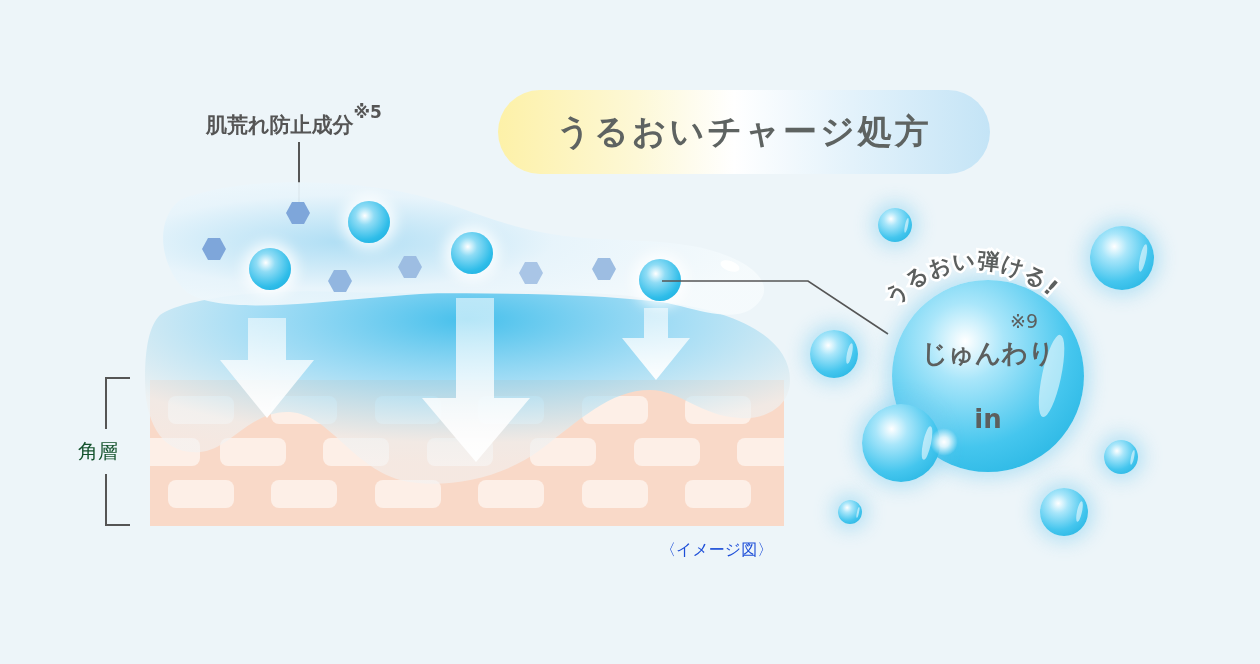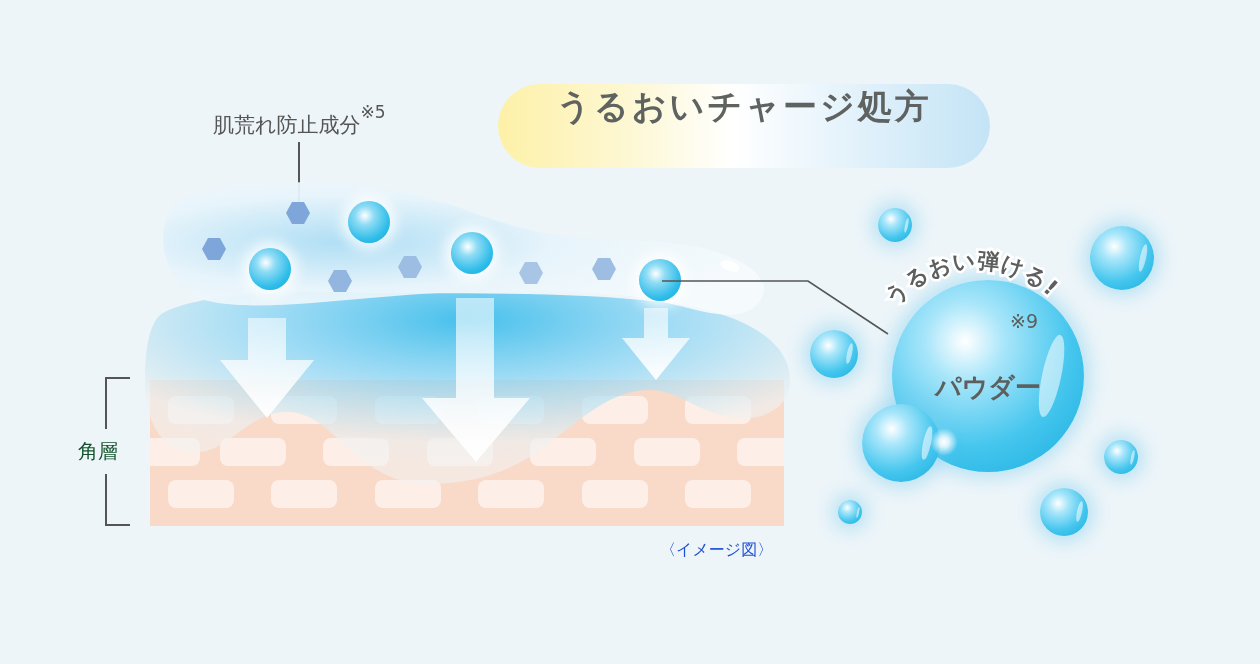--- a/index.html
+++ b/index.html
@@ -1,23 +1,23 @@
 <!DOCTYPE html>
 <html><head>
 <meta charset="utf-8">
 <style>
   html, body { margin: 0; padding: 0; }
   body { width: 1260px; height: 664px; background: #edf5f9; position: relative; overflow: hidden;
          font-family: "DejaVu Sans", sans-serif; color: #5c5f5e; }
   .abs { position: absolute; }
-  .title-pill { left: 498px; top: 84px; width: 492px; height: 84px; border-radius: 42px;
+  .title-pill { left: 498px; top: 90px; width: 492px; height: 84px; border-radius: 42px;
     background: linear-gradient(90deg, #fdf1a8 0%, #fdf8d6 28%, #ffffff 48%, #e3f2fb 72%, #c4e4f6 100%);
-    display: flex; justify-content: center; }
+    display: flex; align-items: center; justify-content: center; }
   .title-text { font-size: 34px; font-weight: bold; color: #5e6361; letter-spacing: 3px; }
-  .ingredient-label { left: 213px; top: 108px; font-size: 21px; color: #555; white-space: nowrap; }
+  .ingredient-label { left: 206px; top: 108px; font-size: 21px; color: #555; white-space: nowrap; font-weight: bold; }
   .ingredient-label sup { font-size: 17px; position: relative; top: -6px; }
   .leader { background: #555; }
   .caption { left: 660px; top: 540px; font-size: 16px; color: #1d4ed8; }
   .layer-label { left: 78px; top: 438px; font-size: 20px; color: #14532d; }
   .bracket-h { background: #555; height: 2px; width: 24px; }
   .bracket-v { background: #555; width: 2px; }
   .brick { position: absolute; background: #fdefe7; border-radius: 8px; height: 28px; width: 66px; }
   .drop { position: absolute; border-radius: 50%;
     background: radial-gradient(circle at 40% 35%, #ffffff 0%, #8fdcf5 25%, #2fbde9 65%, #13a8da 100%);
     box-shadow: 0 0 14px 6px rgba(255,255,255,0.85); }
@@ -130,21 +130,22 @@
 
 <div class="bubble" style="left:878px; top:208px; width:34px; height:34px;"></div>
 <div class="bubble" style="left:1090px; top:226px; width:64px; height:64px;"></div>
 <div class="bubble" style="left:810px; top:330px; width:48px; height:48px;"></div>
 <div class="bubble" style="left:1104px; top:440px; width:34px; height:34px;"></div>
 <div class="bubble" style="left:1040px; top:488px; width:48px; height:48px;"></div>
 <div class="bubble" style="left:838px; top:500px; width:24px; height:24px;"></div>
 
 <div class="bubble" style="left:892px; top:280px; width:192px; height:192px;">
   <div class="powder-text" style="left:118px; top:30px; font-size:19px; font-weight:normal;">※9</div>
-  <div class="powder-text" style="left:0; width:192px; top:90px; font-size:26px;">パウダー</div>
+  <div class="powder-text" style="left:0; width:192px; top:56px; font-size:26px;">じゅんわり</div>
+  <div class="powder-text" style="left:0; width:192px; top:124px; font-size:26px;">in</div>
 </div>
 <div class="bubble" style="left:862px; top:404px; width:78px; height:78px;"></div>
 <div class="abs" style="left:930px; top:428px; width:28px; height:28px; border-radius:50%; background:radial-gradient(circle, #ffffff 0%, rgba(255,255,255,0.8) 25%, rgba(255,255,255,0) 70%);"></div>
 
 <svg class="abs" style="left:870px; top:230px;" width="240" height="120" viewBox="0 0 240 120">
   <defs>
       <path id="arc" d="M22,80 A100,90 0 0 1 196,88"></path>
     </defs>
   <text font-family="DejaVu Sans, sans-serif" font-size="22" font-weight="bold" fill="#5c5f5e" stroke="#ffffff" stroke-width="5" paint-order="stroke" letter-spacing="1">
     <textPath href="#arc" startOffset="2%">うるおい弾ける!</textPath>

